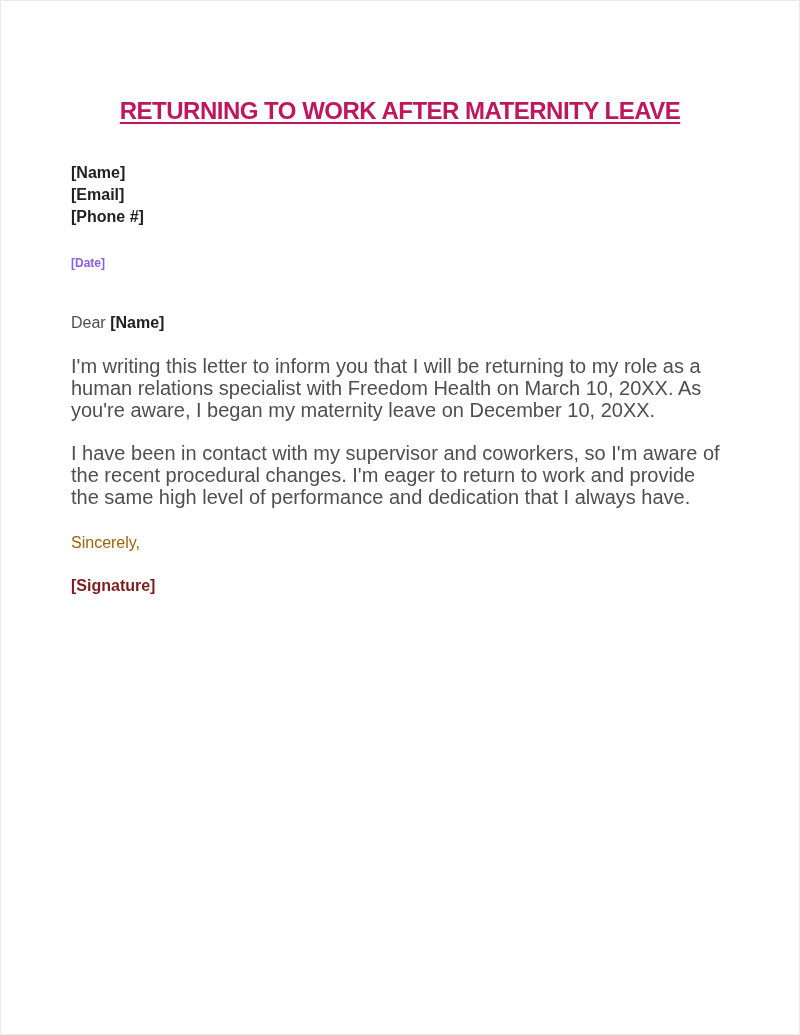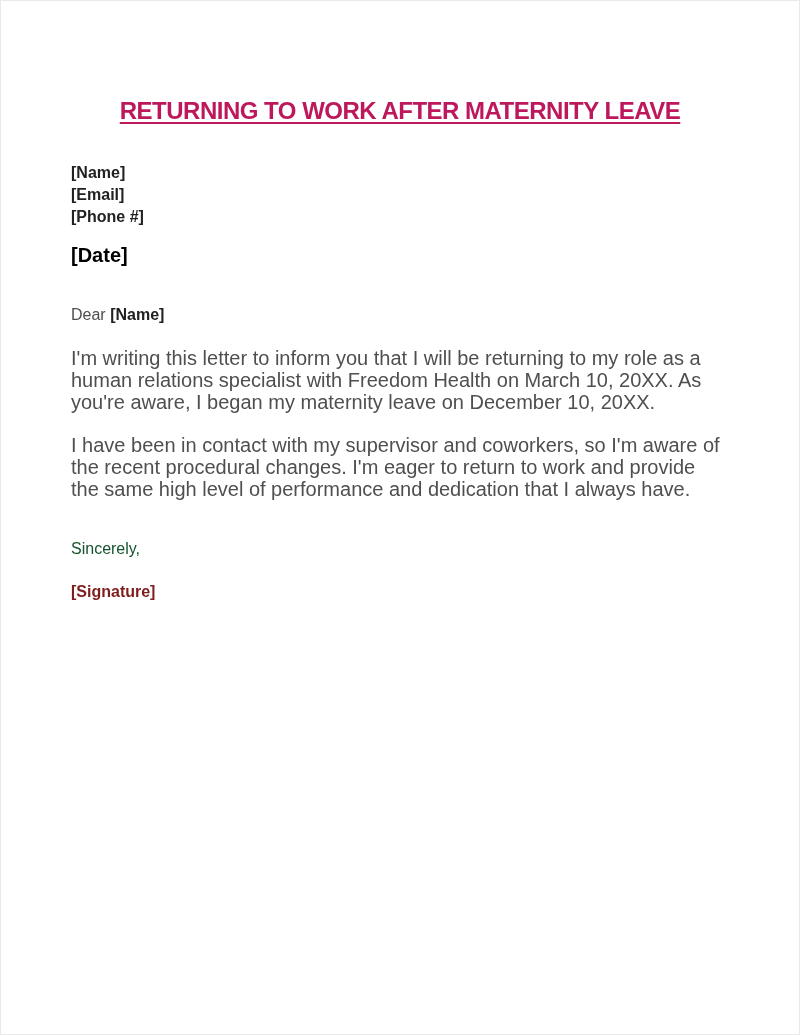--- a/index.html
+++ b/index.html
@@ -35,48 +35,48 @@
   .sender-block {
     margin-top: 36px;
   }
   .sender-line {
     font-size: 16px;
     line-height: 22px;
     font-weight: bold;
     color: #212121;
   }
   .date-line {
-    margin-top: 16px;
-    font-size: 20px;
+    margin-top: 24px;
+    font-size: 12px;
     line-height: 22px;
     font-weight: bold;
-    color: #000000;
+    color: #8b5cf6;
   }
   .salutation {
     margin-top: 38px;
     font-size: 16px;
     line-height: 22px;
     color: #4f4f4f;
   }
   .salutation .bold-field {
     font-weight: bold;
     color: #212121;
   }
   .body-paragraph {
     margin: 21px 0 0 0;
     max-width: 655px;
     font-size: 20px;
     line-height: 22px;
     color: #4f4f4f;
   }
   .closing {
-    margin-top: 38px;
+    margin-top: 24px;
     font-size: 16px;
     line-height: 22px;
-    color: #14532d;
+    color: #a16207;
   }
   .signature-line {
     margin-top: 21px;
     font-size: 16px;
     line-height: 22px;
     font-weight: bold;
     color: #7f1d1d;
   }
 </style>
 </head>

